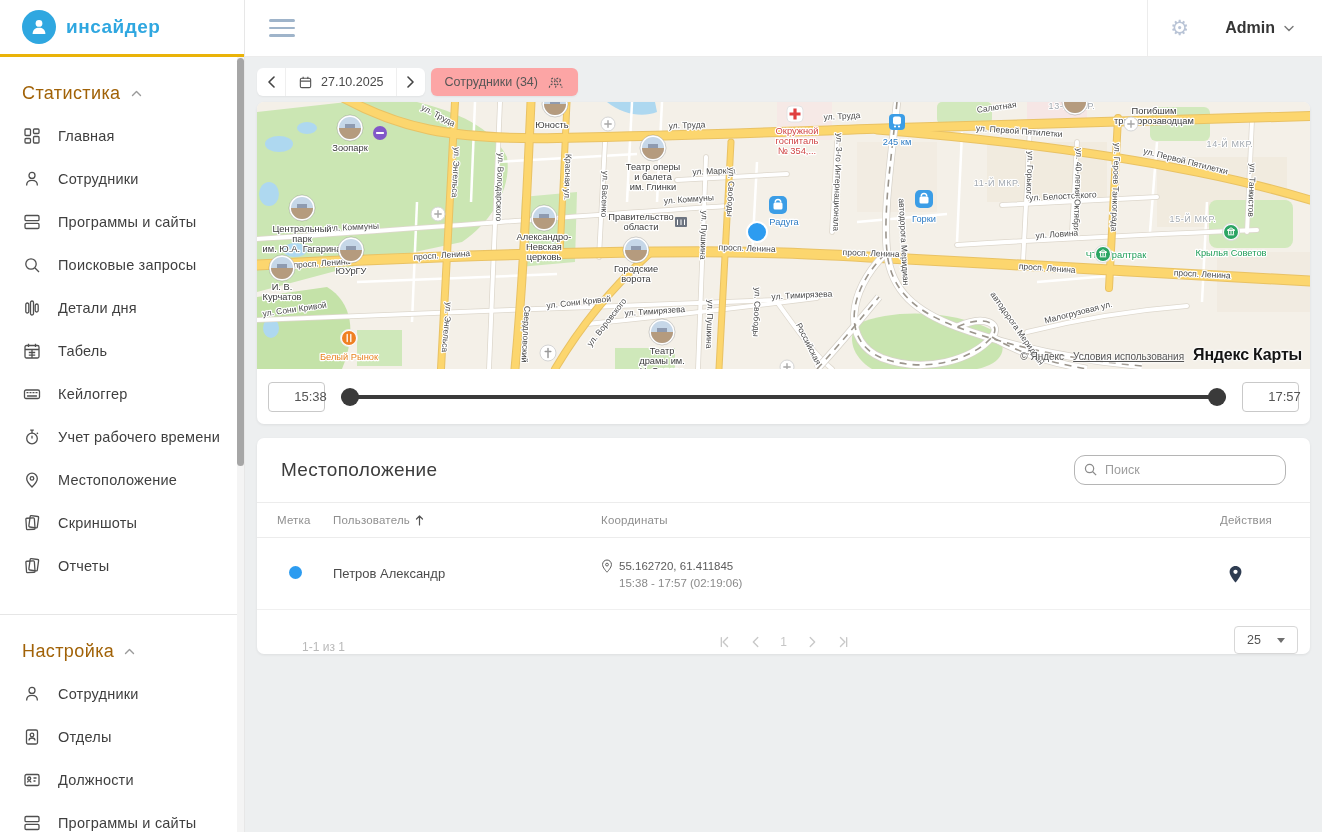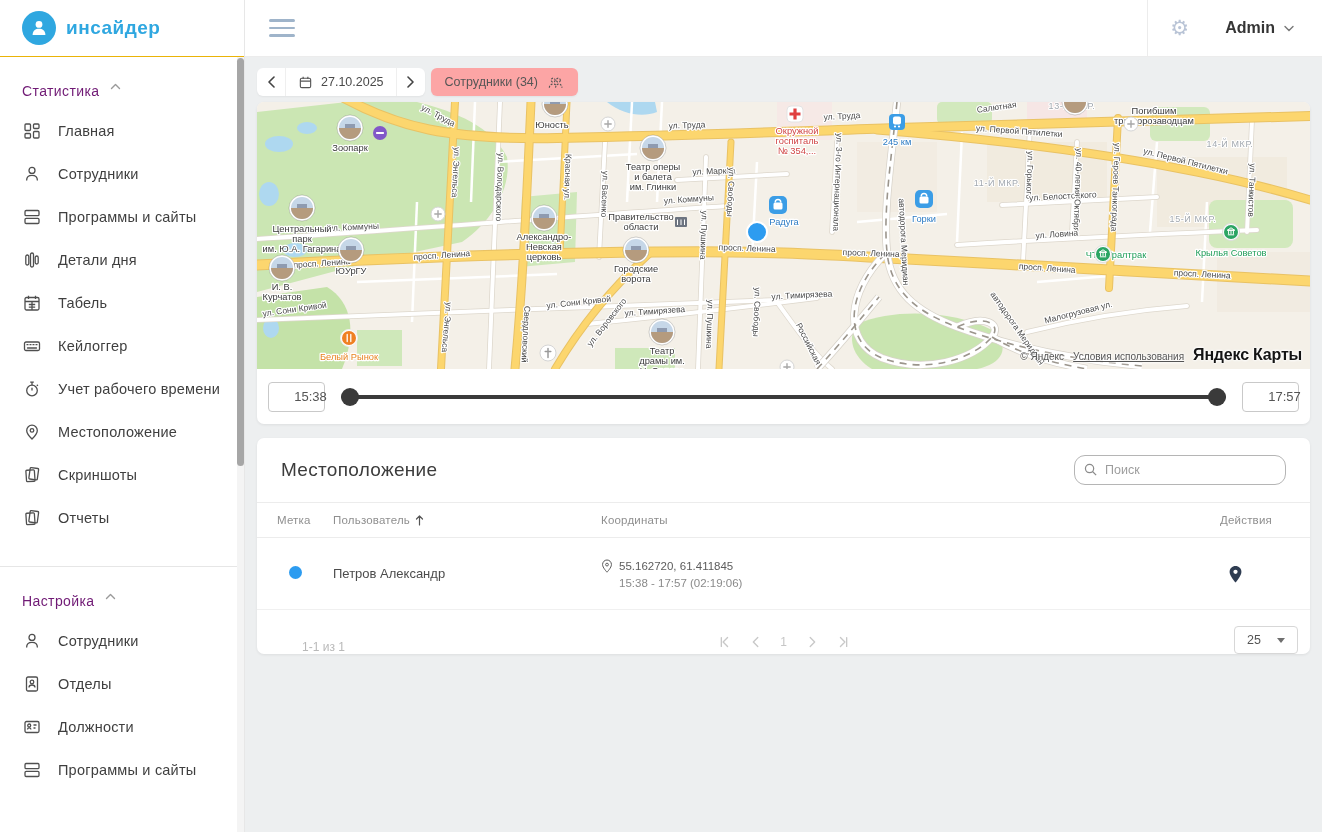--- a/index.html
+++ b/index.html
@@ -2,25 +2,25 @@
 <html><head>
 <meta charset="utf-8">
 <style>
   *{margin:0;padding:0;box-sizing:border-box;}
   html,body{width:1322px;height:832px;overflow:hidden;}
   body{font-family:"Liberation Sans",sans-serif;background:#edeff0;color:#3f3f3f;}
   .app{width:1322px;height:832px;display:flex;}
 
   
   .sidebar{width:245px;min-width:245px;background:#fff;border-right:1px solid #e7e7e7;position:relative;height:832px;}
-  .logo-row{height:57px;display:flex;align-items:center;gap:10px;padding-left:22px;border-bottom:1px solid #eab308;}
+  .logo-row{height:57px;display:flex;align-items:center;gap:10px;padding-left:22px;border-bottom:3px solid #eab308;}
   .logo-mark{width:34px;height:34px;border-radius:50%;background:#2fa7e0;display:flex;align-items:center;justify-content:center;}
   .logo-text{color:#2fa7e0;font-weight:700;font-size:19px;letter-spacing:.5px;}
   .side-scroll{height:775px;overflow:hidden;}
-  .side-section{padding:26px 22px 10px;color:#701a75;font-size:14px;letter-spacing:.4px;display:flex;align-items:flex-start;gap:10px;cursor:pointer;}
+  .side-section{padding:26px 22px 10px;color:#a16207;font-size:18px;letter-spacing:.4px;display:flex;align-items:center;gap:10px;cursor:pointer;}
   .side-item{height:43px;display:flex;align-items:center;gap:16px;padding-left:22px;font-size:14.5px;color:#3f3f3f;letter-spacing:.2px;cursor:pointer;}
   .s-ico{width:20px;height:20px;display:flex;align-items:center;justify-content:center;flex:none;}
   .side-divider{height:1px;background:#e6e6e6;margin-top:27px;}
   .side-track{position:absolute;right:0;top:57px;width:7px;height:775px;background:#f4f4f4;}
   .side-thumb{position:absolute;right:0;top:58px;width:7px;height:408px;background:#a6a6a6;border-radius:4px;}
 
   
   .main{flex:1;display:flex;flex-direction:column;}
   .topbar{height:57px;background:#fff;border-bottom:1px solid #ececec;display:flex;align-items:center;justify-content:space-between;}
   .hamburger{margin-left:20px;background:none;border:none;display:flex;flex-direction:column;gap:5px;cursor:pointer;padding:4px;}
@@ -136,20 +136,31 @@
         <div class="side-item">
           <span class="s-ico">
             <svg width="20" height="20" viewBox="0 0 20 20">
               <g stroke="#4f4f4f" stroke-width="1.3" fill="none">
                 <rect x="3" y="3.5" width="14" height="5.2" rx="1.2"></rect>
                 <rect x="3" y="11.3" width="14" height="5.2" rx="1.2"></rect>
               </g>
             </svg>
           </span>
           <span class="s-lbl">Программы и сайты</span>
+        </div>
+        <div class="side-item">
+          <span class="s-ico">
+            <svg width="20" height="20" viewBox="0 0 20 20">
+              <g stroke="#4f4f4f" stroke-width="1.3" fill="none">
+                <circle cx="9" cy="9" r="5.2"></circle>
+                <path d="M13 13 L17 17"></path>
+              </g>
+            </svg>
+          </span>
+          <span class="s-lbl">Поисковые запросы</span>
         </div>
         <div class="side-item">
           <span class="s-ico">
             <svg width="20" height="20" viewBox="0 0 20 20">
               <g stroke="#4f4f4f" stroke-width="1.3" fill="none">
                 <rect x="3.8" y="5" width="3" height="10" rx="1.5"></rect>
                 <rect x="8.5" y="3" width="3" height="14" rx="1.5"></rect>
                 <rect x="13.2" y="6" width="3" height="8" rx="1.5"></rect>
               </g>
             </svg>

